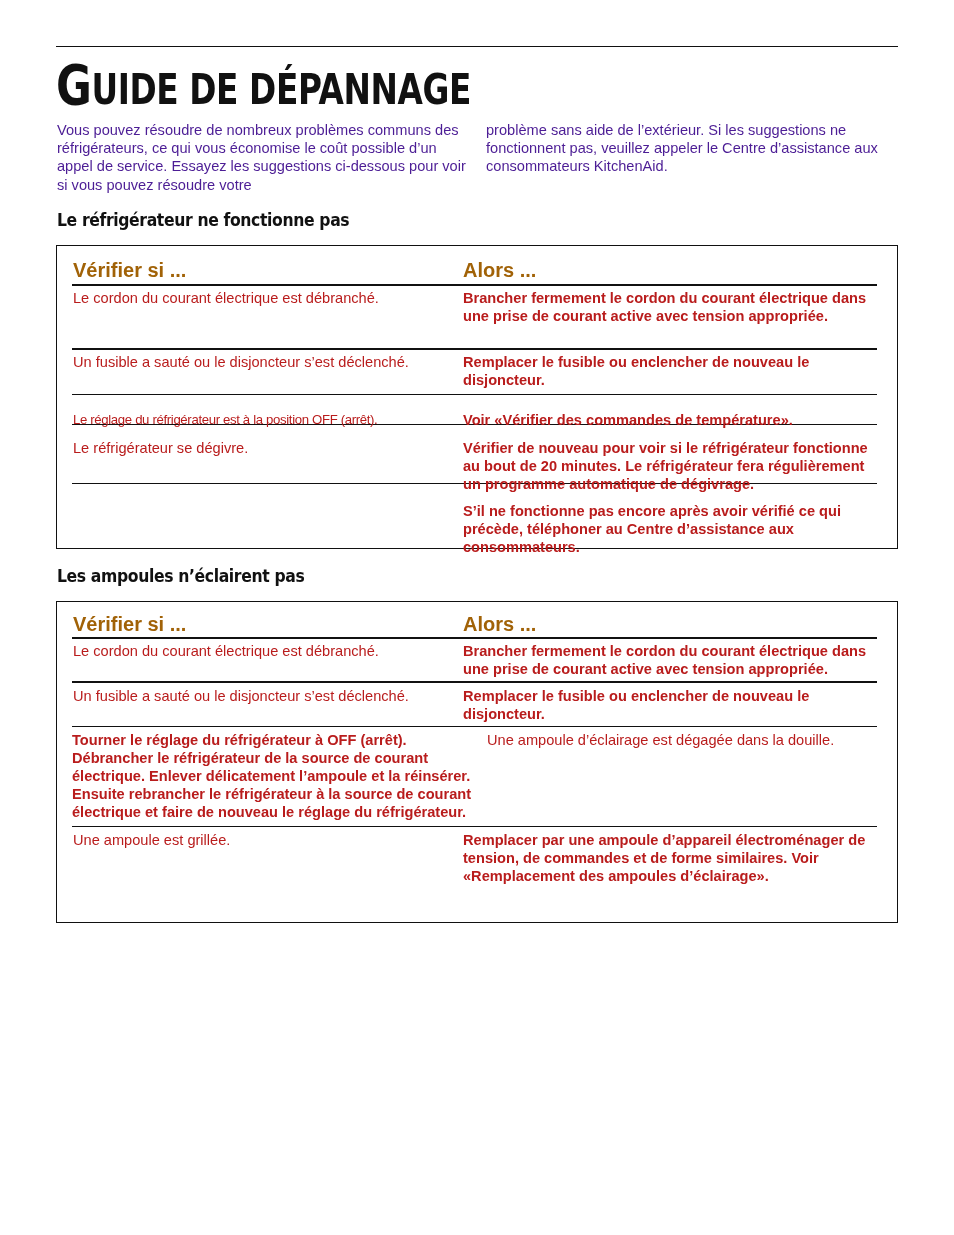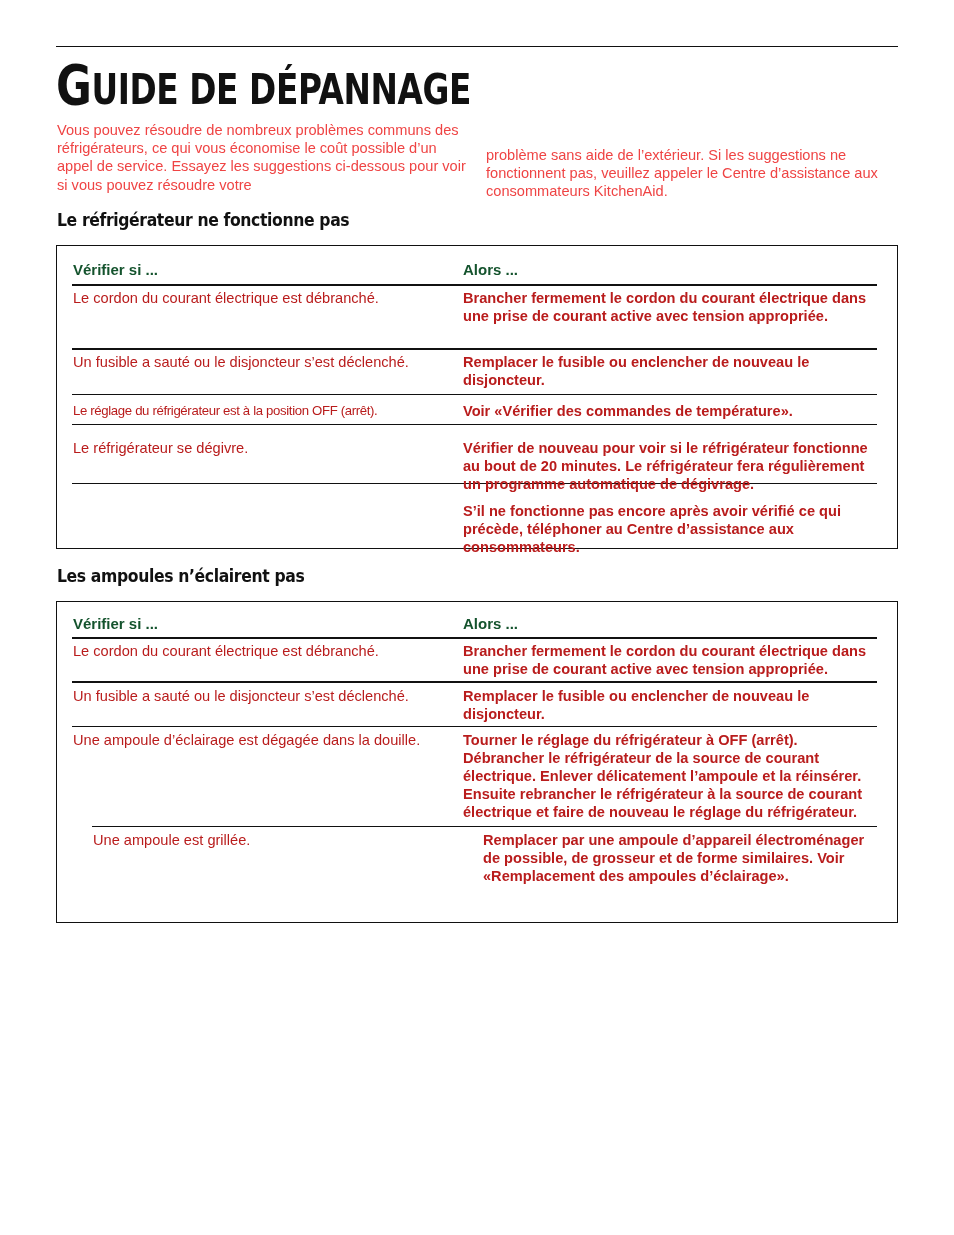--- a/index.html
+++ b/index.html
@@ -11,44 +11,44 @@
   .page-title {
     position: absolute; left: 56px; top: 50px;
     font-family: "DejaVu Sans", sans-serif; font-weight: bold;
     font-size: 42px; line-height: 70px; letter-spacing: -0.5px;
     transform: scaleX(0.78); transform-origin: left top;
     color: #111; white-space: nowrap;
   }
   .page-title .cap { font-size: 56px; }
   .page-title .sc { font-size: 42px; }
 
-  .intro { position: absolute; top: 121px; font-size: 14.6px; line-height: 18.2px; color: #ef4444; }
+  .intro { position: absolute; top: 121px; font-size: 14.6px; line-height: 18.2px; color: #4c1d95; }
   .intro.col1 { left: 57px; width: 416px; }
-  .intro.col2 { left: 486px; width: 412px; margin-top: 25px; }
+  .intro.col2 { left: 486px; width: 412px; }
 
   .section-heading {
     position: absolute; left: 57px;
     font-family: "DejaVu Sans", sans-serif; font-weight: bold;
     font-size: 17px; letter-spacing: -0.4px; color: #111;
     transform: scaleX(0.92); transform-origin: left top; white-space: nowrap;
   }
 
   .table-box {
     position: absolute; left: 56px; width: 842px;
     border: 1.5px solid #111;
   }
   .tbl { position: absolute; left: 15px; width: 805px; }
   .tbl-row { display: flex; border-top: 1.2px solid #111; }
   .tbl-row.thick { border-top: 2.2px solid #111; }
   .tbl-row.first { border-top: none; }
   .cell { font-size: 14.6px; line-height: 18px; color: #b91c1c; }
   .cell.check { width: 391px; padding-left: 1px; }
   .cell.then { flex: 1; padding-right: 4px; font-weight: bold; }
   .cell.small { font-size: 13.2px; letter-spacing: -0.35px; }
-  .hdr .cell { font-weight: bold; font-size: 15px; color: #14532d; }
+  .hdr .cell { font-weight: bold; font-size: 20px; color: #a16207; }
 </style>
 </head>
 <body>
 
 <div class="top-rule"></div>
 
 <h1 class="page-title"><span class="cap">G</span><span class="sc">UIDE DE DÉPANNAGE</span></h1>
 
 <p class="intro col1">Vous pouvez résoudre de nombreux problèmes communs des réfrigérateurs, ce qui vous économise le coût possible d’un appel de service. Essayez les suggestions ci-dessous pour voir si vous pouvez résoudre votre</p>
 <p class="intro col2">problème sans aide de l’extérieur. Si les suggestions ne fonctionnent pas, veuillez appeler le Centre d’assistance aux consommateurs KitchenAid.</p>
@@ -62,21 +62,21 @@
       <div class="cell then">Alors ...</div>
     </div>
     <div class="tbl-row thick" style="height:64px; padding-top:3px;">
       <div class="cell check">Le cordon du courant électrique est débranché.</div>
       <div class="cell then">Brancher fermement le cordon du courant électrique dans une prise de courant active avec tension appropriée.</div>
     </div>
     <div class="tbl-row thick" style="height:46px; padding-top:3px;">
       <div class="cell check">Un fusible a sauté ou le disjoncteur s’est déclenché.</div>
       <div class="cell then">Remplacer le fusible ou enclencher de nouveau le disjoncteur.</div>
     </div>
-    <div class="tbl-row" style="height:30px; padding-top:7px;">
+    <div class="tbl-row" style="height:30px; padding-top:16px;">
       <div class="cell check small">Le réglage du réfrigérateur est à la position OFF (arrêt).</div>
       <div class="cell then">Voir «Vérifier des commandes de température».</div>
     </div>
     <div class="tbl-row" style="height:59px; padding-top:14px;">
       <div class="cell check">Le réfrigérateur se dégivre.</div>
       <div class="cell then">Vérifier de nouveau pour voir si le réfrigérateur fonctionne au bout de 20 minutes. Le réfrigérateur fera régulièrement un programme automatique de dégivrage.</div>
     </div>
     <div class="tbl-row" style="height:66px; padding-top:18px;">
       <div class="cell check"></div>
       <div class="cell then">S’il ne fonctionne pas encore après avoir vérifié ce qui précède, téléphoner au Centre d’assistance aux consommateurs.</div>
@@ -94,21 +94,21 @@
     </div>
     <div class="tbl-row thick" style="height:44px; padding-top:3px;">
       <div class="cell check">Le cordon du courant électrique est débranché.</div>
       <div class="cell then">Brancher fermement le cordon du courant électrique dans une prise de courant active avec tension appropriée.</div>
     </div>
     <div class="tbl-row thick" style="height:45px; padding-top:4px;">
       <div class="cell check">Un fusible a sauté ou le disjoncteur s’est déclenché.</div>
       <div class="cell then">Remplacer le fusible ou enclencher de nouveau le disjoncteur.</div>
     </div>
     <div class="tbl-row" style="height:100px; padding-top:4px;">
+      <div class="cell then">Tourner le réglage du réfrigérateur à OFF (arrêt). Débrancher le réfrigérateur de la source de courant électrique. Enlever délicatement l’ampoule et la réinsérer. Ensuite rebrancher le réfrigérateur à la source de courant électrique et faire de nouveau le réglage du réfrigérateur.</div>
       <div class="cell check">Une ampoule d’éclairage est dégagée dans la douille.</div>
-      <div class="cell then">Tourner le réglage du réfrigérateur à OFF (arrêt). Débrancher le réfrigérateur de la source de courant électrique. Enlever délicatement l’ampoule et la réinsérer. Ensuite rebrancher le réfrigérateur à la source de courant électrique et faire de nouveau le réglage du réfrigérateur.</div>
     </div>
-    <div class="tbl-row" style="height:95px; padding-top:4px;margin-left:20px;">
+    <div class="tbl-row" style="height:95px; padding-top:4px;">
       <div class="cell check">Une ampoule est grillée.</div>
-      <div class="cell then">Remplacer par une ampoule d’appareil électroménager de possible, de grosseur et de forme similaires. Voir «Remplacement des ampoules d’éclairage».</div>
+      <div class="cell then">Remplacer par une ampoule d’appareil électroménager de tension, de commandes et de forme similaires. Voir «Remplacement des ampoules d’éclairage».</div>
     </div>
   </div>
 </div>
 
 </body></html>

